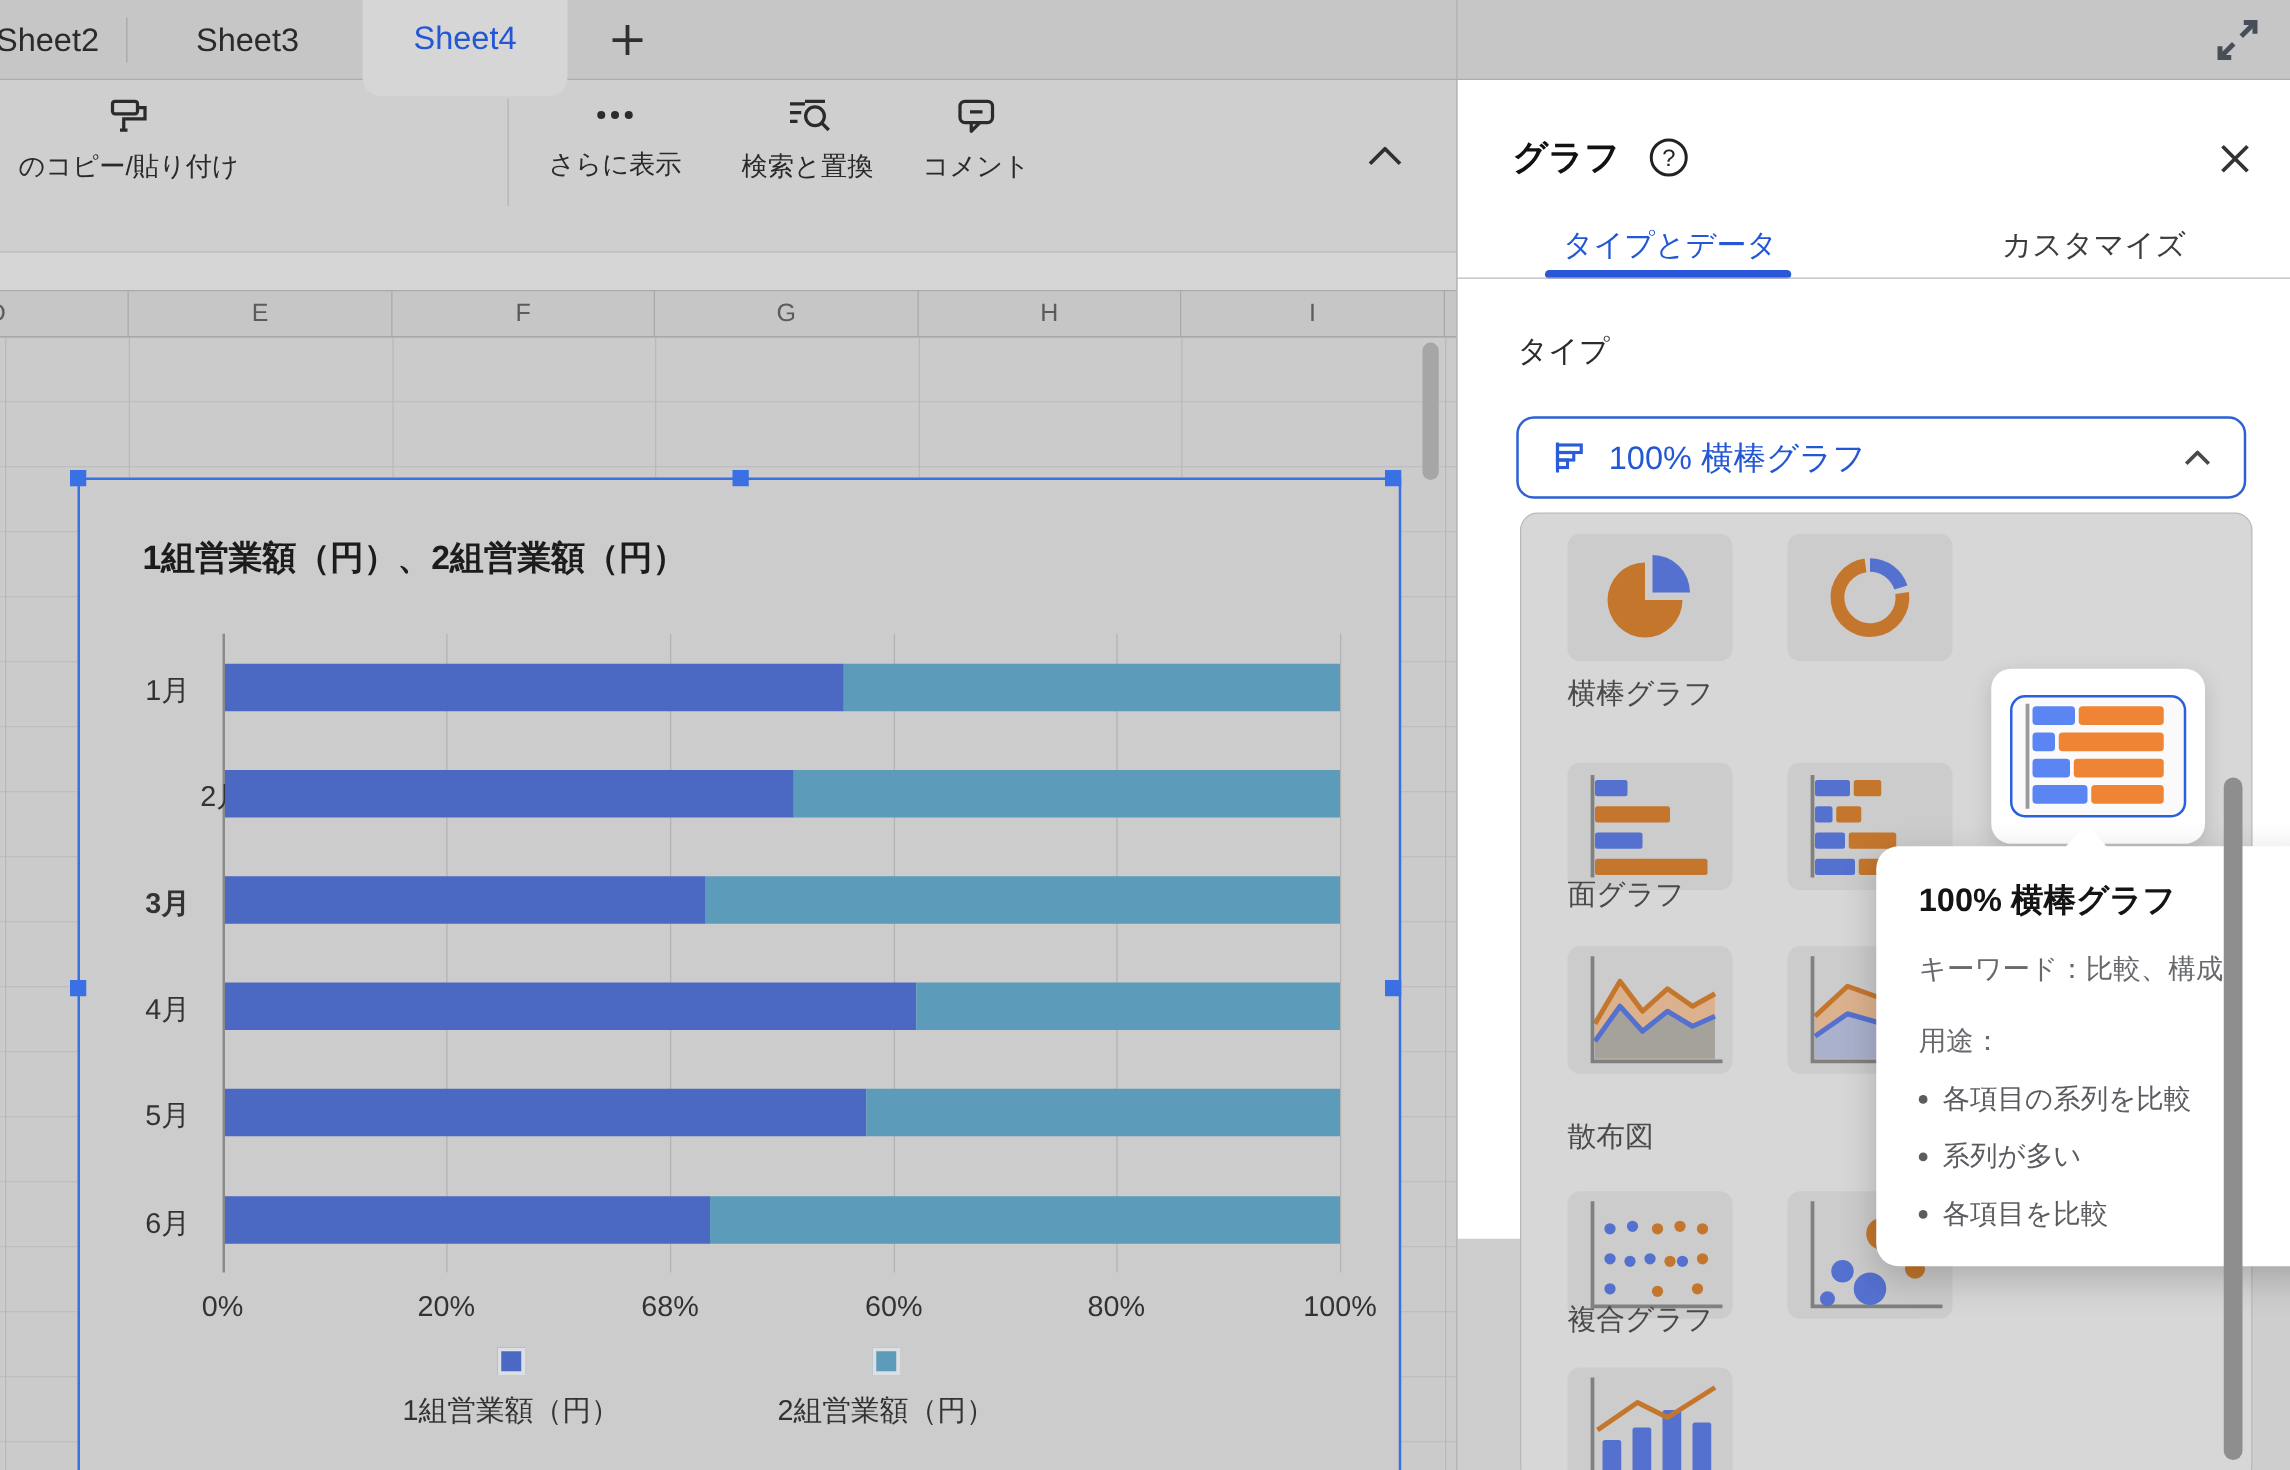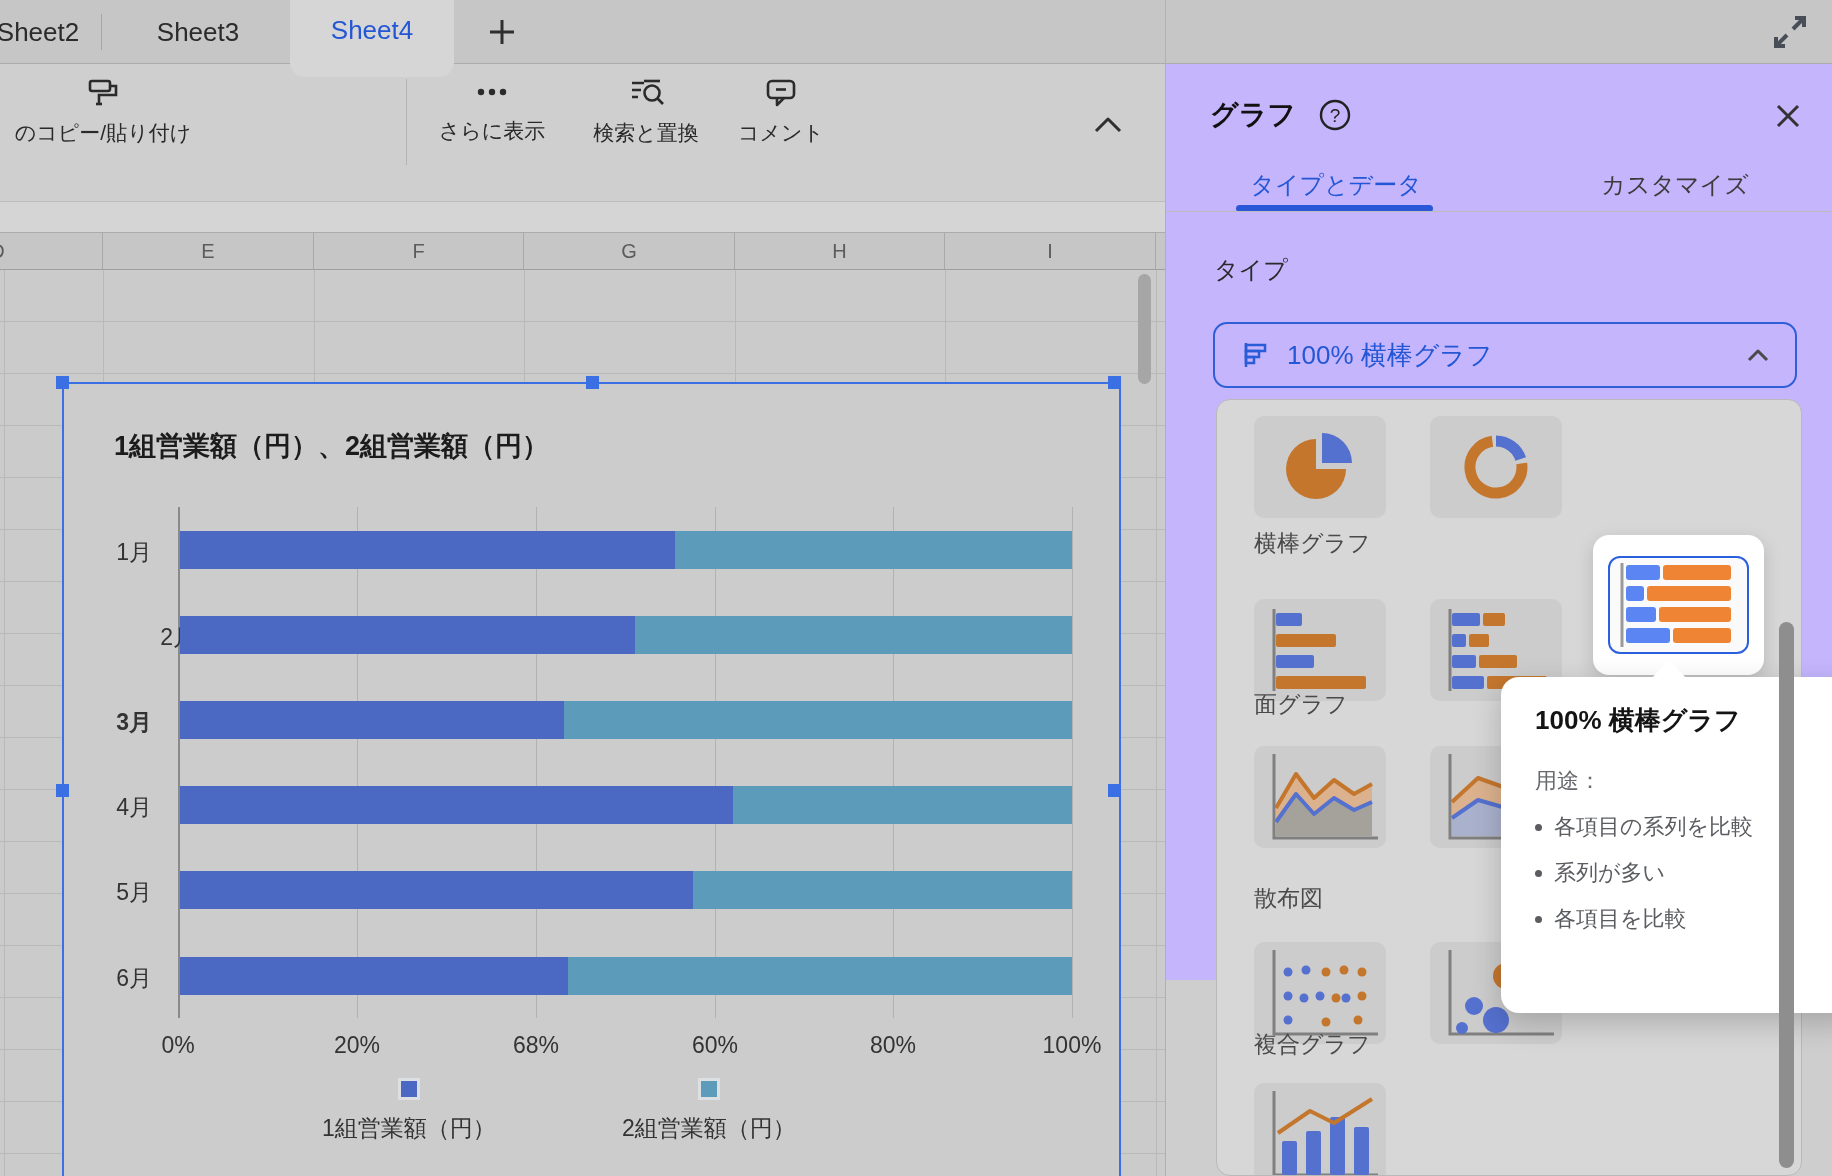--- a/index.html
+++ b/index.html
@@ -41,21 +41,21 @@
   .bar-row { position:absolute; height:38px; }
   .bar-seg { position:absolute; top:0; height:38px; }
   .cat-label { position:absolute; width:88px; text-align:right; font-size:23px; color:#333; }
   .tick-label { position:absolute; width:90px; text-align:center; font-size:23px; color:#333; }
   .legend-item { position:absolute; display:flex; align-items:center; gap:13px;flex-direction:column; }
   .legend-swatch { width:22px; height:22px; border:3px solid #dde0e3; }
   .legend-label { font-size:23px; color:#333; }
 
   
   .panel-divider { position:absolute; left:1165px; top:0; width:1px; height:1176px; background:#b0b0b0; z-index:4; }
-  .panel { position:absolute; left:1166px; top:0; width:666px; height:980px; background:#c4b5fd; }
+  .panel { position:absolute; left:1166px; top:11px; width:666px; height:980px; background:#ffffff; }
   .panel-title { position:absolute; left:44px; top:96px; font-size:28px; font-weight:bold; color:#111; }
   .help-btn { position:absolute; left:152px; top:98px; width:34px; height:34px; }
   .close-btn { position:absolute; left:604px; top:98px; width:36px; height:36px; display:flex; align-items:center; justify-content:center; }
   .panel-tab { position:absolute; top:162px; width:220px; height:46px; display:flex; align-items:center; justify-content:center; font-size:24px; }
   .panel-tab.active { color:#2457d5;align-items:center; }
   .panel-tab.inactive { color:#3c3c3c; }
   .tab-underline { position:absolute; left:70px; top:205px; width:197px; height:7px; border-radius:4px; background:#2a57d8; }
   .panel-hdiv { position:absolute; left:0; top:211px; width:666px; height:1px; background:#bcbcbc; }
   .type-label { position:absolute; left:48px; top:254px; font-size:24px; color:#2b2b2b; }
 
@@ -377,20 +377,21 @@
         <rect x="16" y="50" width="30" height="15" rx="3" fill="#5b85f2"></rect>
         <rect x="49" y="50" width="72" height="15" rx="3" fill="#ee8434"></rect>
         <rect x="16" y="71" width="44" height="15" rx="3" fill="#5b85f2"></rect>
         <rect x="63" y="71" width="58" height="15" rx="3" fill="#ee8434"></rect>
       </svg>
     </div>
 </div>
 <div class="tip-notch"></div>
 <div class="tooltip">
   <div class="tt-title nowrap">100% 横棒グラフ</div>
+  <div class="tt-keywords nowrap">キーワード：比較、構成</div>
   <div class="tt-usage">用途：</div>
   <div id="tt-bullets">
       <div class="tt-bullet">
         <div class="dot"></div>
         <span>各項目の系列を比較</span>
       </div>
       <div class="tt-bullet">
         <div class="dot"></div>
         <span>系列が多い</span>
       </div>

